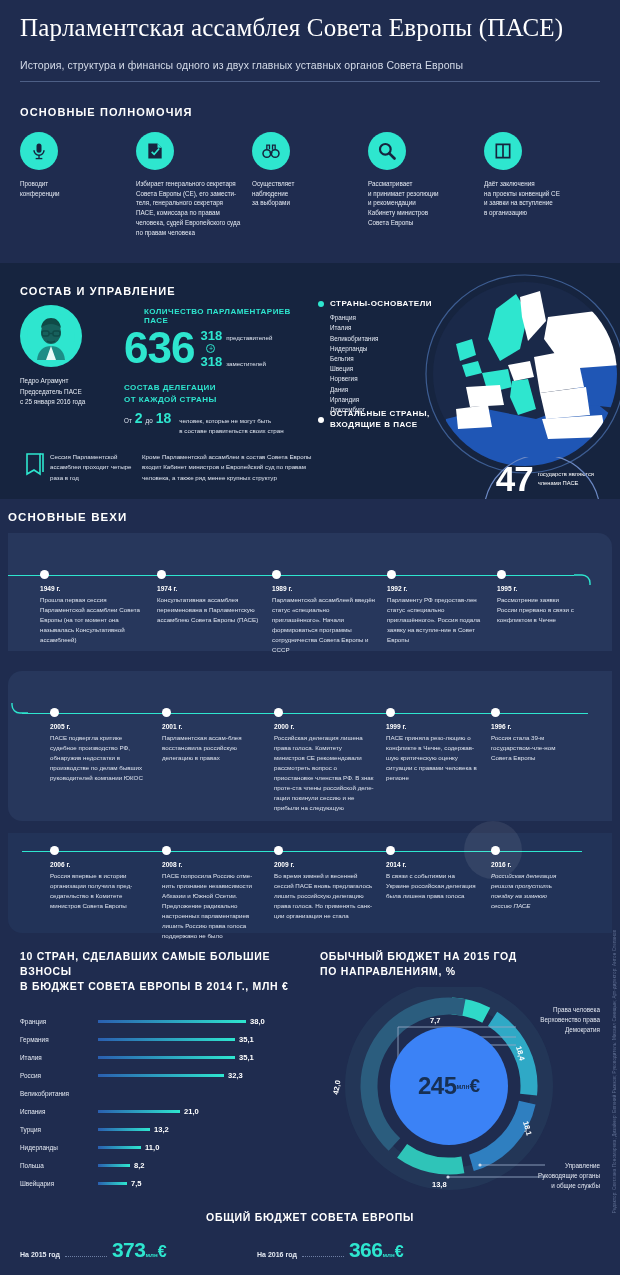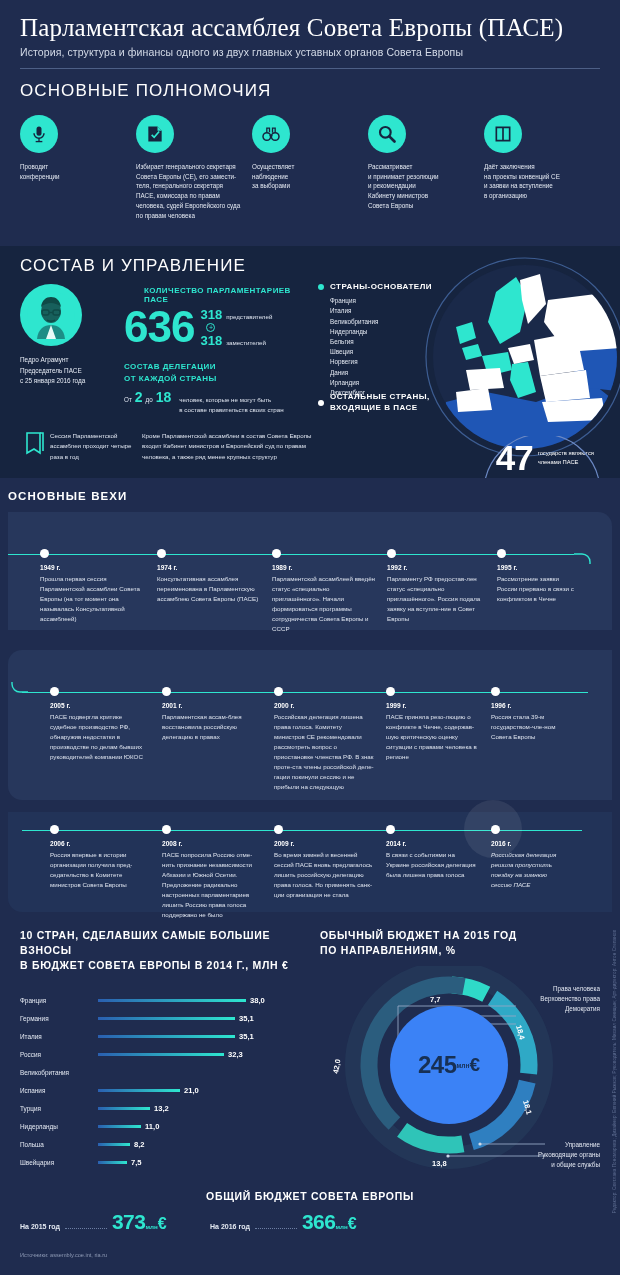--- a/index.html
+++ b/index.html
@@ -14,26 +14,26 @@
   .page { position: relative; width: 620px; height: 1275px; }
 
   
   .header { padding: 14px 20px 0 20px; }
   .title {
     font-family: "Liberation Serif", serif;
     font-size: 25px; font-weight: 400; letter-spacing: .2px;
     color: #ffffff; line-height: 1.15;
   }
   .subtitle {
-    margin-top: 3px; font-size: 10.5px; color: #d4dbe8; letter-spacing: .1px;
+    margin-top: 16px; font-size: 10.5px; color: #d4dbe8; letter-spacing: .1px;
   }
   .hrule { margin: 10px 20px 0 20px; height: 1px; background: #4d5f86; }
   .band-title {
-    font-size: 17px; font-weight: normal; letter-spacing: 1.1px;
-    color: #ffffff; text-transform: uppercase;
+    font-size: 11px; font-weight: bold; letter-spacing: 1.1px;
+    color: #ffffff; text-transform: uppercase; margin-top: 12px;
   }
 
   
   .powers { padding: 12px 20px 14px 20px; }
   .powers-grid { display: flex; margin-top: 14px; gap: 0; }
   .power { width: 20%; padding-right: 10px; }
   .circle {
     width: 38px; height: 38px; border-radius: 50%;
     background: #2ee6cf; display: flex; align-items: center; justify-content: center;
   }
@@ -162,21 +162,21 @@
   .donut-unit { font-size: 6.5px; font-weight: bold; color: #173054; }
   .donut-eur { font-size: 19px; font-weight: bold; color: #173054; }
   .leg-right { position: absolute; right: 0; top: 18px; text-align: right; }
   .leg-right div { font-size: 6.3px; line-height: 1.6; color: #e2e7f1; }
   .leg-bot { position: absolute; right: 0; bottom: 6px; text-align: right; }
   .leg-bot div { font-size: 6.3px; line-height: 1.6; color: #e2e7f1; }
 
   
   .total { margin-top: 4px; padding: 10px 20px 0 20px; text-align: center; }
   .total-head { font-size: 10.5px; font-weight: bold; letter-spacing: .7px; text-transform: uppercase; }
-  .total-rows { display: flex; margin-top: 8px; }
+  .total-rows { display: flex; margin-top: 15px; gap: 47px; }
   .total-item { display: flex; align-items: baseline; width: 190px; }
   .total-lbl { font-size: 7px; font-weight: bold; color: #e4e9f2; }
   .total-dots { flex: 0 0 42px; border-bottom: 1.2px dotted #6d7ea3; margin: 0 5px 3px 5px; }
   .total-num { font-size: 21px; font-weight: bold; color: #2ee6cf; letter-spacing: -.5px; }
   .total-unit { font-size: 6.2px; font-weight: bold; color: #2ee6cf; }
   .total-eur { font-size: 16px; font-weight: bold; color: #2ee6cf; }
 
   .source { margin-top: 18px; padding: 0 20px; font-size: 5.6px; color: #8e9ab5; }
 
   .credits {

